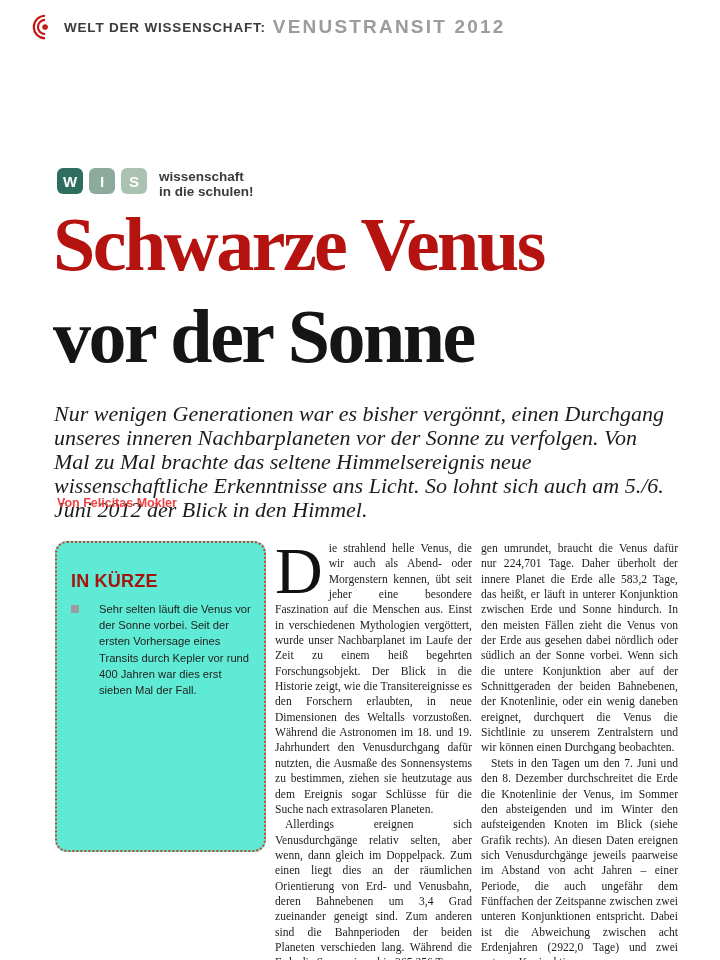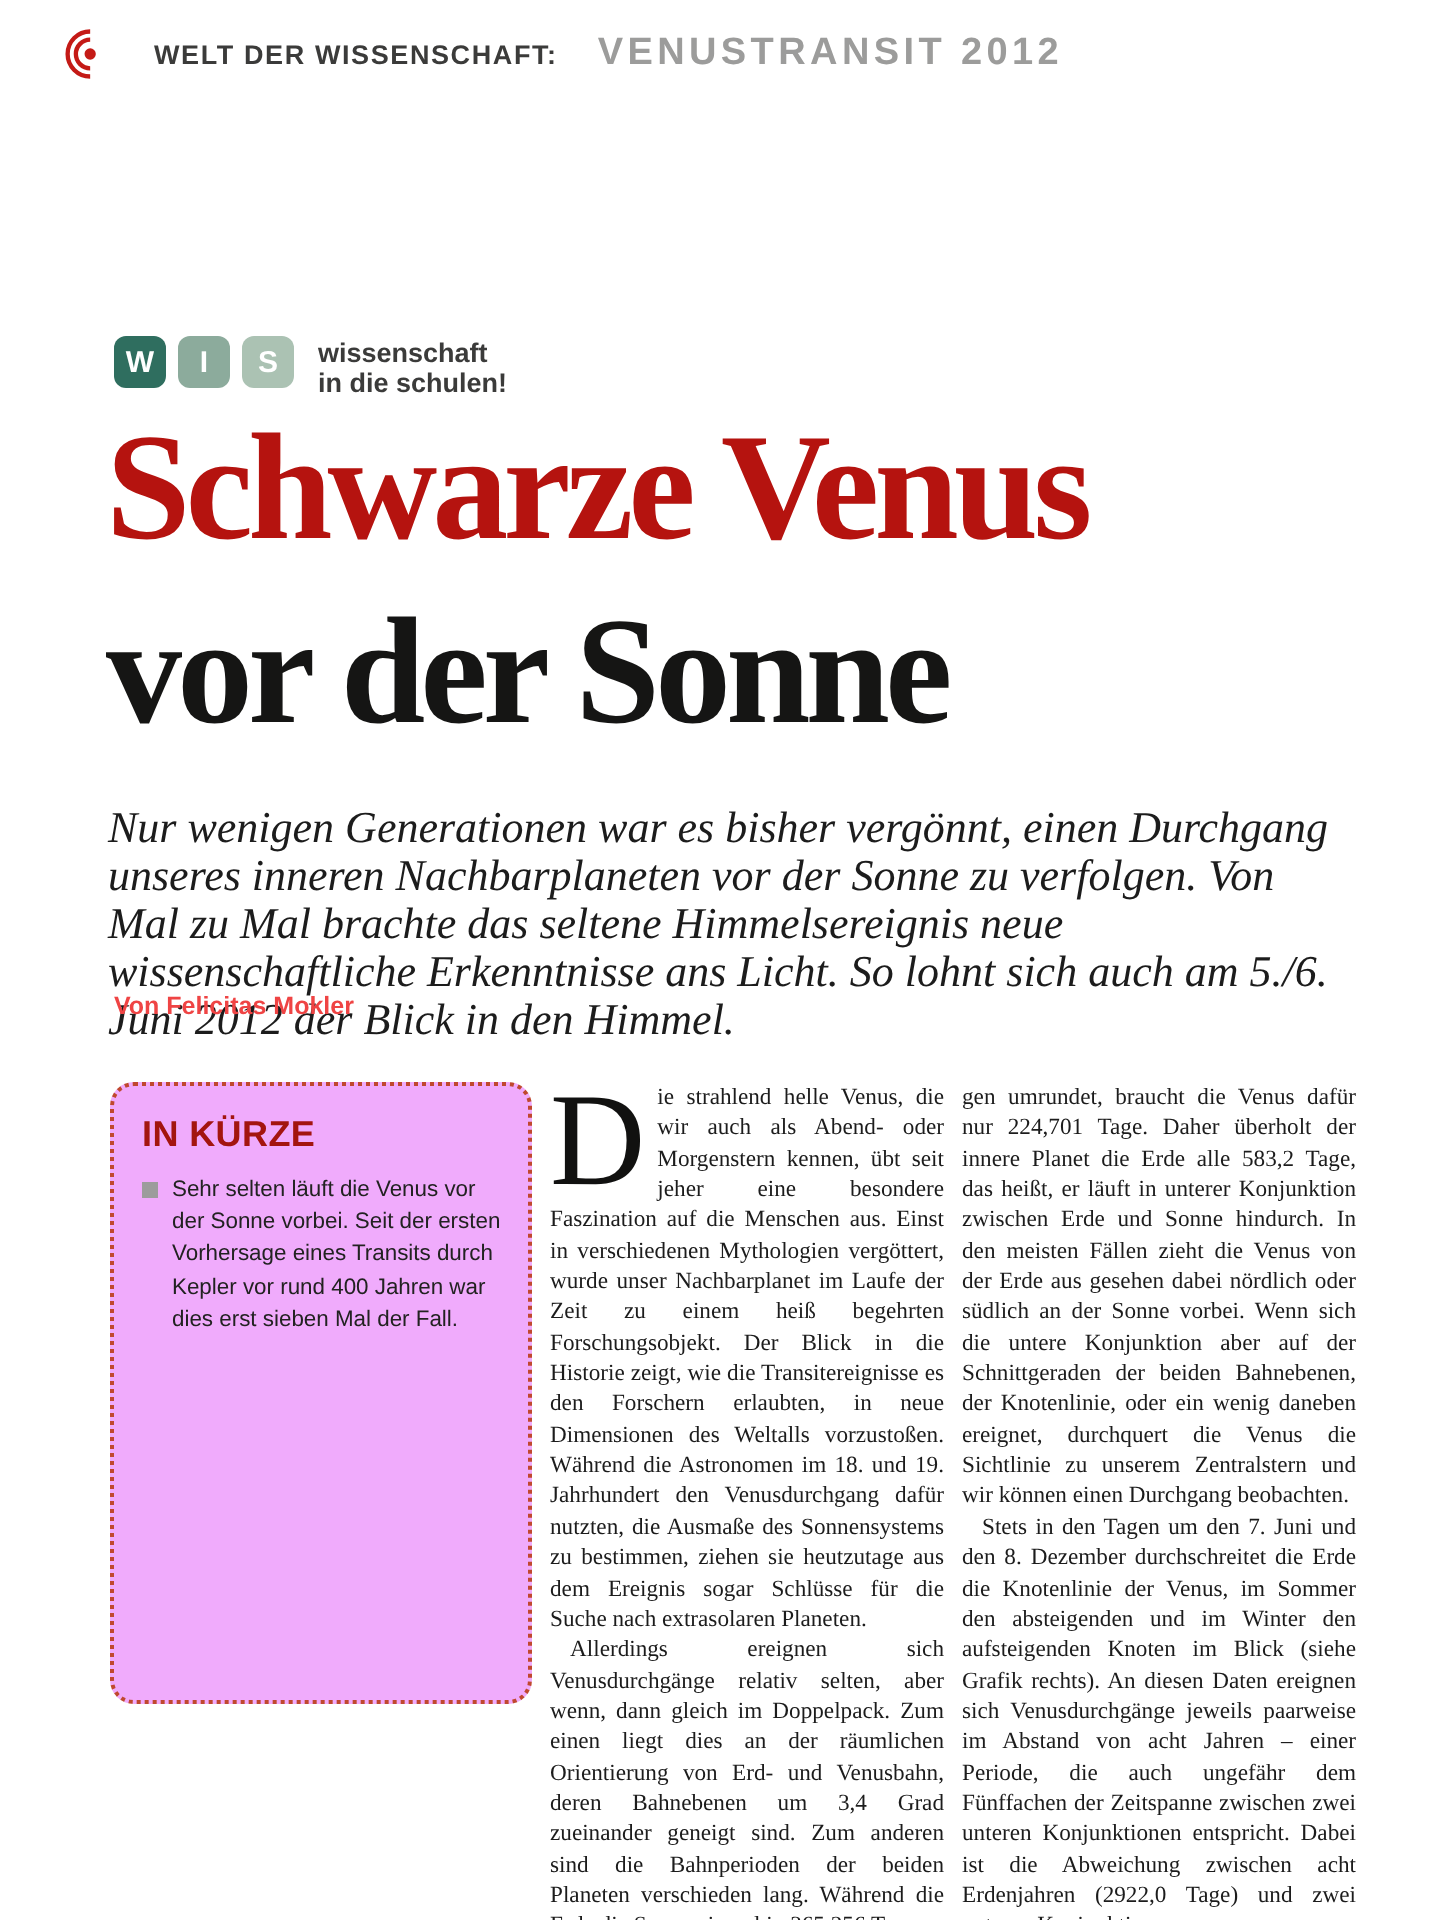--- a/index.html
+++ b/index.html
@@ -1,20 +1,20 @@
 <!DOCTYPE html>
 <html lang="de"><head>
 <meta charset="utf-8">
 <style>
   * { margin:0; padding:0; box-sizing:border-box; }
   body { background:#ffffff; font-family:"Liberation Sans", sans-serif; }
   .page { position:relative; width:720px; height:960px; background:#ffffff; overflow:hidden; }
 
   
-  .topbar { position:absolute; top:14px; left:31px; display:flex; align-items:center; gap:20px; }
+  .topbar { position:absolute; top:14px; left:31px; display:flex; align-items:center; gap:7px; }
   .logo-icon { width:26px; height:26px; display:inline-flex; }
   .brand { font-size:13.5px; font-weight:700; color:#3b3b3a; letter-spacing:0.8px; }
   .section { font-size:19px; font-weight:700; color:#9c9c9b; letter-spacing:2.2px;text-align:center; }
 
   
   .wis { position:absolute; top:168px; left:57px; display:flex; align-items:flex-start; gap:6px; }
   .wbox { width:26px; height:26px; border-radius:6px; color:#ffffff; font-weight:700; font-size:15px;
           display:inline-flex; align-items:center; justify-content:center; }
   .b0 { background:#2f6e5f; } .b1 { background:#8cab9c; } .b2 { background:#abc2b3; }
   .tagline { margin-left:6px; font-size:13.5px; font-weight:700; color:#3b3b3a; line-height:1.12; padding-top:1px; }
@@ -30,24 +30,24 @@
   .intro { position:absolute; top:402px; left:54px; width:614px;
            font-family:"Liberation Serif", serif; font-style:italic;
            font-size:22px; line-height:24px; color:#1c1c1c; }
 
   .byline { position:absolute; top:496px; left:57px; font-size:12.5px; font-weight:700; color:#ef4444; }
 
   
   .content { position:absolute; top:541px; left:55px; display:flex; gap:9px; }
 
   
-  .kurzbox { width:211px; height:311px; background:#f0abfc; border:2px dotted #c0482f;
-             border-radius:12px; padding:14px 12px 10px 14px; flex:none; }
+  .kurzbox { width:211px; height:311px; background:#5eead4; border:2px dotted #c0482f;
+             border-radius:12px; padding:28px 12px 10px 14px; flex:none; }
   .kurzbox h2 { font-size:18px; font-weight:700; color:#a3150f; letter-spacing:0.2px; margin-bottom:9px; }
-  .kitem { display:flex; gap:7px; font-size:11.2px; line-height:16.2px; color:#222221; margin-bottom:1px; }
+  .kitem { display:flex; gap:20px; font-size:11.2px; line-height:16.2px; color:#222221; margin-bottom:1px; }
   .sq { flex:none; width:8px; height:8px; background:#9c9c9c; margin-top:4px; }
 
   
   .col { width:197px; font-family:"Liberation Serif", serif; font-size:11.6px; line-height:15.35px;
          color:#1c1c1c; text-align:justify; hyphens:auto; -webkit-hyphens:auto; }
   .col p.indent { text-indent:10px; }
   .dropcap { float:left; font-family:"Liberation Serif", serif; font-weight:400;
              font-size:66px; line-height:56px; padding:2px 6px 0 0; color:#111110; }
 </style>
 </head>

